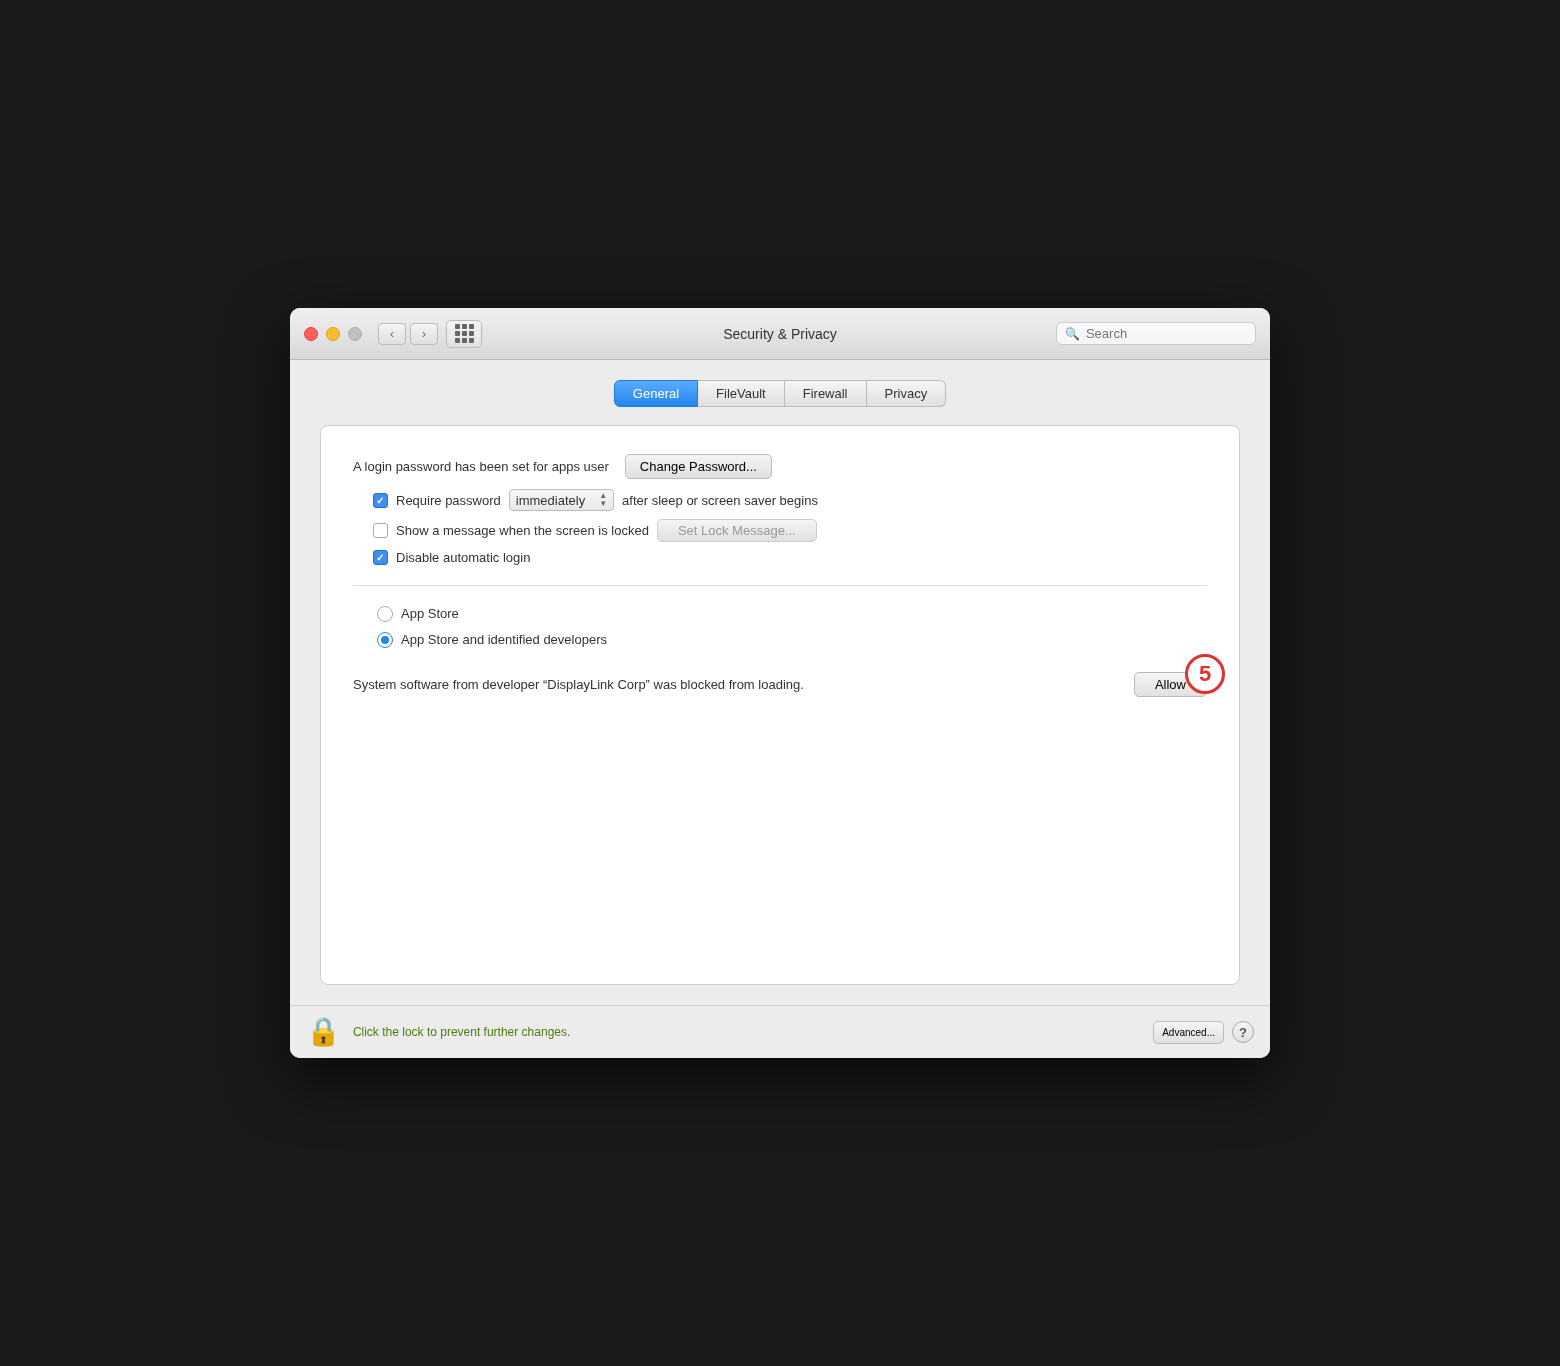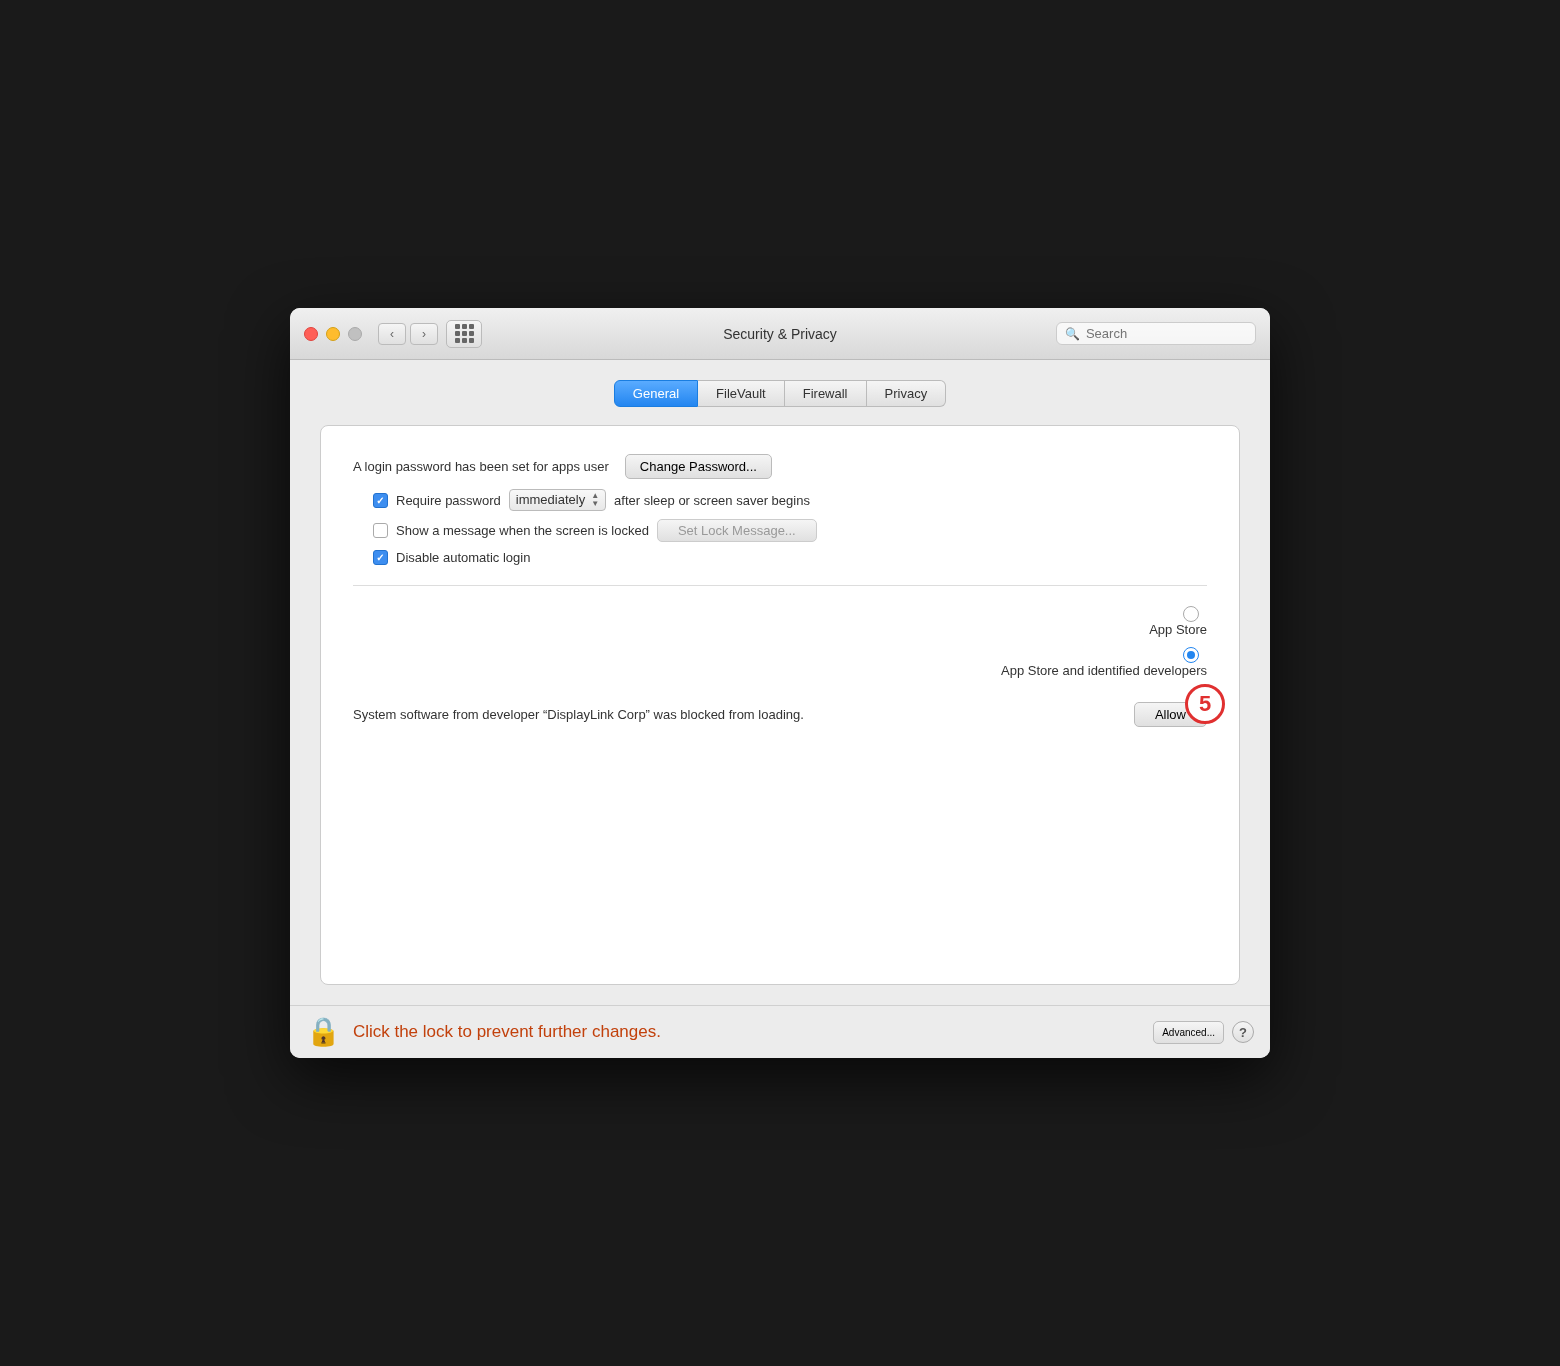--- a/index.html
+++ b/index.html
@@ -221,29 +221,29 @@
 
     .checkbox.checked::after {
       content: '✓';
       color: white;
       font-size: 10px;
       font-weight: bold;
     }
 
     .dropdown-select {
       display: inline-flex;
-      align-items: flex-start;
+      align-items: center;
       margin: 0 8px;
       background: linear-gradient(to bottom, #f8f8f8, #e8e8e8);
       border: 1px solid #bbb;
       border-radius: 4px;
       padding: 2px 6px;
       font-size: 13px;
       cursor: pointer;
-      gap: 6px;
+      gap: 14px;
     }
 
     .dropdown-arrows {
       display: flex;
       flex-direction: column;
       font-size: 8px;
       color: #666;
       line-height: 1;
     }
 
@@ -265,26 +265,25 @@
     }
 
     .allow-apps-title {
       font-size: 13px;
       color: #333;
       margin-bottom: 14px;
     }
 
     .radio-row {
       display: flex;
-      align-items: flex-end;
+      align-items: flex-start;
       margin-bottom: 10px;
       margin-left: 24px;
       font-size: 13px;
       color: #333;
-      flex-direction: column;
     }
 
     .radio {
       width: 16px;
       height: 16px;
       border-radius: 50%;
       border: 1.5px solid #aaa;
       margin-right: 8px;
       background: white;
       display: flex;
@@ -363,22 +362,22 @@
       margin-top: 0;
     }
 
     .lock-icon {
       font-size: 28px;
       margin-right: 12px;
       line-height: 1;
     }
 
     .lock-text {
-      font-size: 17px;
-      color: #c2410c;
+      font-size: 12px;
+      color: #4d7c0f;
       flex: 1;
     }
 
     .advanced-btn {
       padding: 5px 8px;
       font-size: 10px;
       background: linear-gradient(to bottom, #f5f5f5, #e0e0e0);
       border: 1px solid #bbb;
       border-radius: 5px;
       cursor: pointer;

